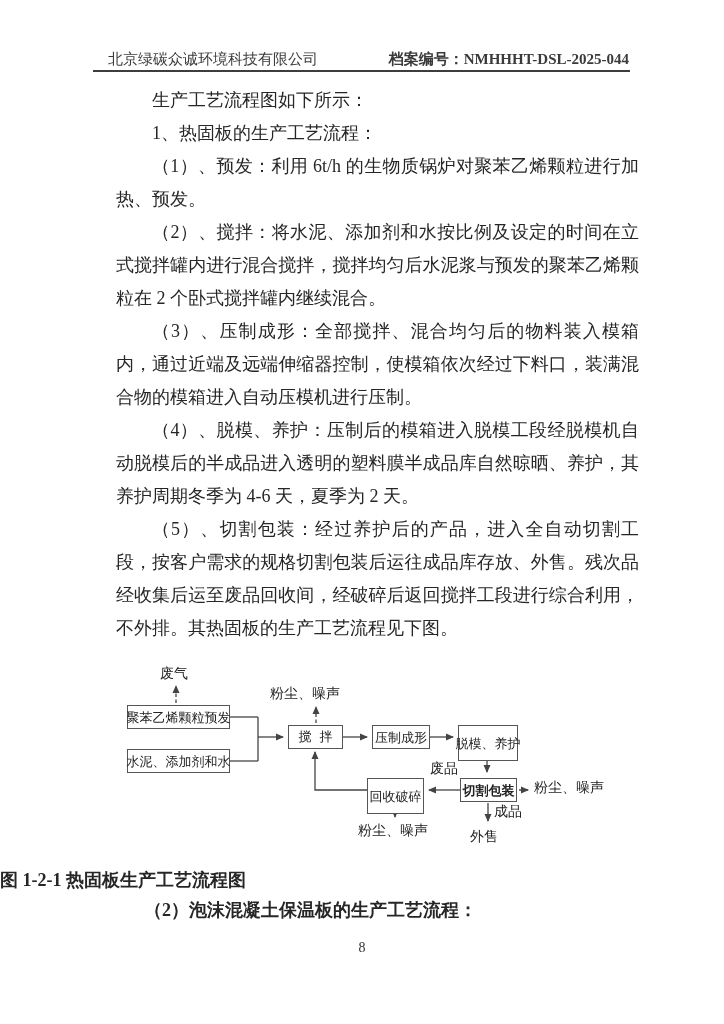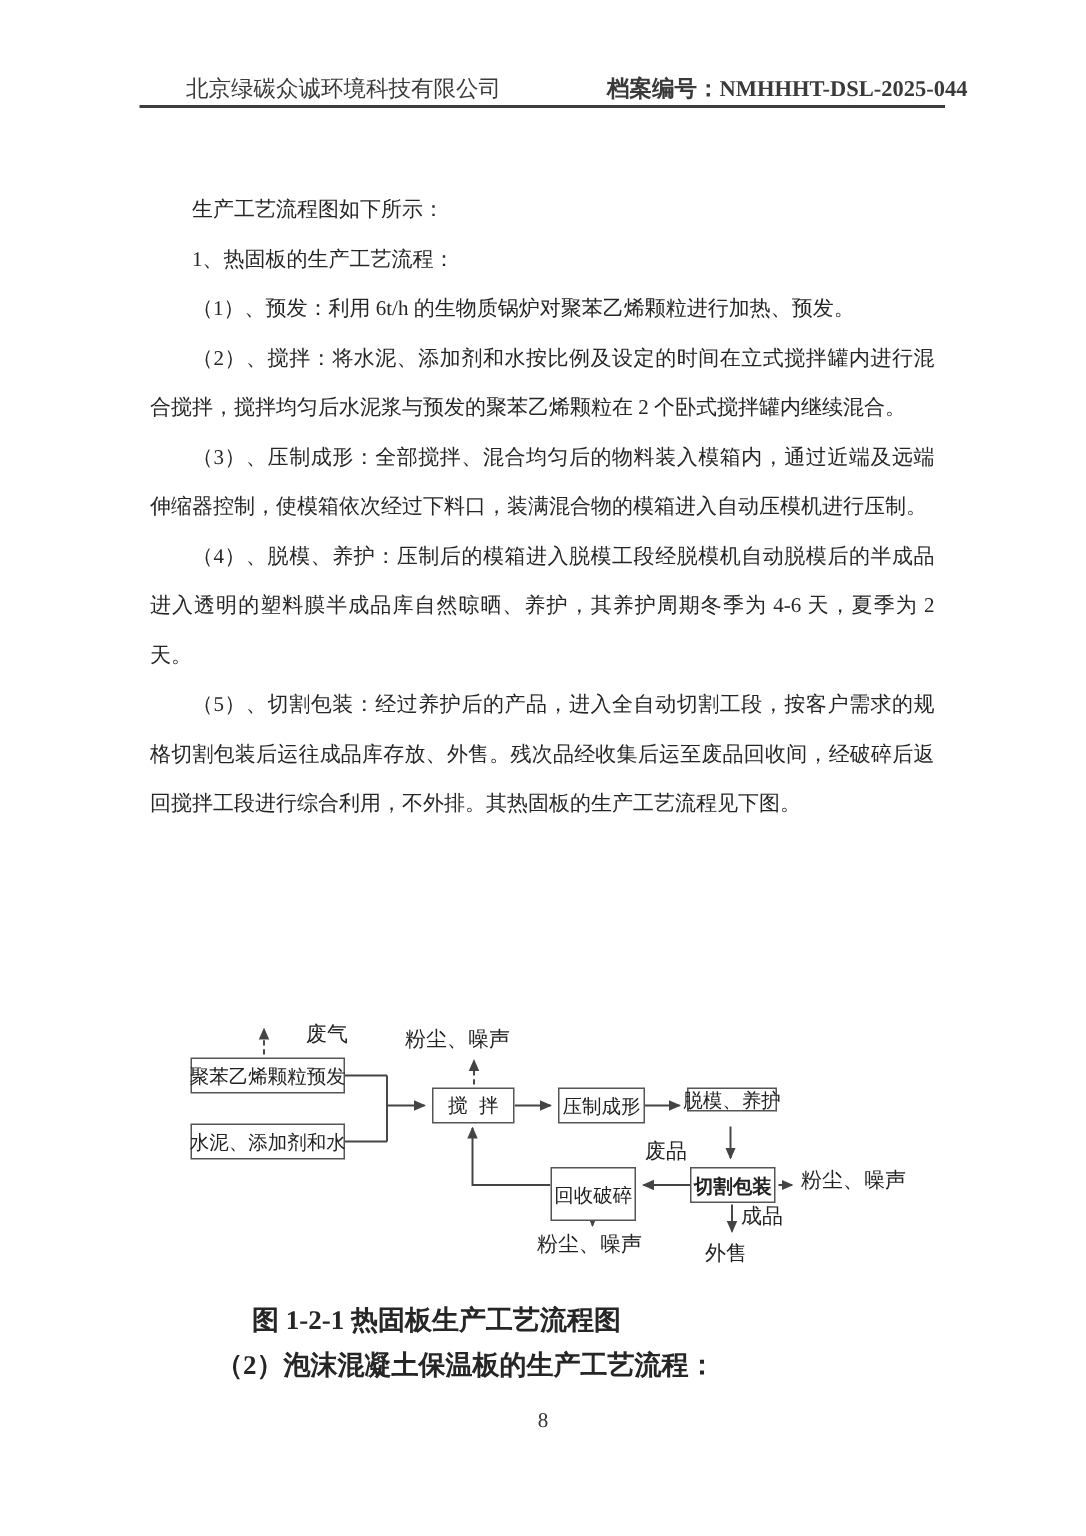--- a/index.html
+++ b/index.html
@@ -3,62 +3,62 @@
 <meta charset="utf-8">
 <style>
   html,body{margin:0;padding:0;background:#ffffff;}
   .page{
     position:relative;width:724px;height:1024px;background:#ffffff;
     font-family:"Liberation Serif","DejaVu Serif",serif;color:#262626;
     overflow:hidden;
   }
   
   .hdr{
-    position:absolute;top:50px;left:124px;width:521px;
+    position:absolute;top:50px;left:108px;width:521px;
     display:flex;justify-content:space-between;align-items:flex-start;
     font-size:15px;color:#3a3a3a;gap:12px;
   }
   .hdr-right{font-weight:600;white-space:nowrap;}
   .hdr-right .num{font-family:"Liberation Serif",serif;}
   .hdr-rule{
     position:absolute;top:70px;left:93px;width:537px;height:0;
     border:none;border-top:2px solid #3d3d3d;margin:0;
   }
   
   .content{
-    position:absolute;top:84px;left:100px;width:523px;
-    font-size:14px;line-height:33px;text-align:justify;text-justify:inter-character;margin-top:40px;
+    position:absolute;top:84px;left:116px;width:523px;
+    font-size:18px;line-height:33px;text-align:justify;text-justify:inter-character;
   }
   .content p{margin:0;text-indent:2em;}
   
   .flowchart{position:absolute;top:655px;left:0;width:724px;height:205px;}
   .fc-svg{position:absolute;top:0;left:0;}
   .fc-box{
     position:absolute;box-sizing:border-box;border:1.5px solid #555555;background:#fff;
     display:flex;align-items:center;justify-content:center;
     font-size:13px;line-height:1;white-space:nowrap;color:#222;
   }
   .fc-label{position:absolute;font-size:14px;line-height:1.2;white-space:nowrap;color:#222;}
   .b-pre{left:127px;top:50px;width:103px;height:24px;}
   .b-mat{left:127px;top:94px;width:103px;height:24px;}
   .b-mix{left:288px;top:70px;width:55px;height:24px;font-family:Liberation Mono, monospace;}
   .b-press{left:372px;top:70px;width:58px;height:24px;}
-  .b-demold{left:458px;top:70px;width:60px;height:16px;}
+  .b-demold{left:458px;top:70px;width:60px;height:36px;}
   .b-cut{left:460px;top:123px;width:57px;height:24px;font-weight:bold;}
   .b-rec{left:367px;top:123px;width:57px;height:36px;}
-  .l-wastegas{left:160px;top:28px;margin-left:44px;}
+  .l-wastegas{left:160px;top:11px;}
   .l-dn-mix{left:270px;top:31px;}
   .l-waste{left:430px;top:106px;}
   .l-dn-cut{left:534px;top:125px;}
   .l-product{left:494px;top:149px;}
   .l-sale{left:470px;top:174px;}
   .l-dn-rec{left:358px;top:168px;}
   
   .caption{
-    position:absolute;top:868px;left:0;width:582px;text-align:center;
+    position:absolute;top:868px;left:0;width:582px;text-align:left;
     font-size:18px;font-weight:bold;
   }
   .heading2{
     position:absolute;top:898px;left:108px;width:523px;
     font-size:18px;font-weight:bold;text-indent:2em;line-height:24px;
   }
   .pageno{
     position:absolute;top:940px;left:0;width:724px;text-align:center;
     font-size:14px;color:#333;
   }

